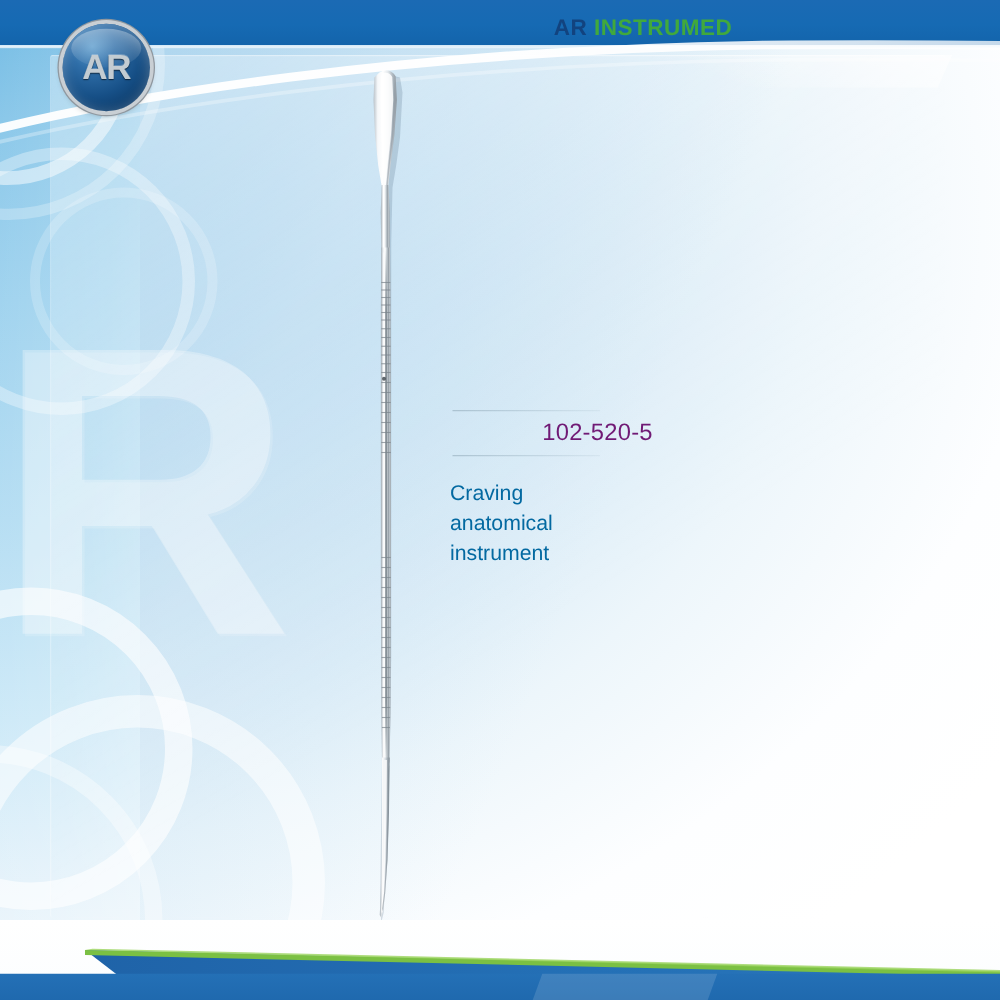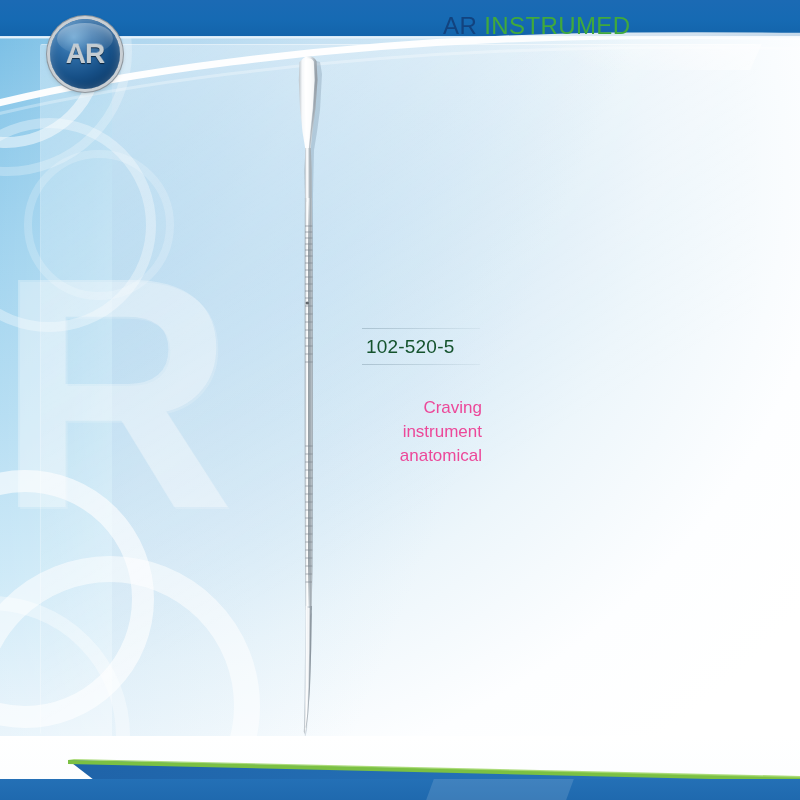--- a/index.html
+++ b/index.html
@@ -133,47 +133,47 @@
   
   .info{
     position:absolute; left:360px; top:328px; width:230px;
     text-align:center;
   }
   .info-rule-top{
     height:1px; width:118px; margin:0 0 7px 2px;
     background:linear-gradient(90deg, rgba(140,165,180,.55), rgba(140,165,180,.12));
   }
   .code{
-    font-size:19px; color:#14532d; font-weight:400;
-    letter-spacing:.2px; text-align:left; padding-left:6px;
+    font-size:19px; color:#701a75; font-weight:400;
+    letter-spacing:.2px; text-align:center; padding-left:6px;
     line-height:1.15;
   }
   .info-rule-bot{
     height:1px; width:118px; margin:6px 0 0 2px;
     background:linear-gradient(90deg, rgba(140,165,180,.55), rgba(140,165,180,.12));
   }
   .desc{
-    margin-top:31px; width:122px;
-    font-size:17px; line-height:1.42; color:#ec4899;
-    text-align:right;
+    margin-top:18px; width:122px;
+    font-size:17px; line-height:1.42; color:#0369a1;
+    text-align:left;
   }
   .desc div{ white-space:nowrap; }
 
   
   .footer{
     position:absolute; left:0; top:736px; width:800px; height:64px;
     overflow:hidden;
   }
   .footer-white{
     position:absolute; inset:0;
     background:linear-gradient(180deg,#ffffff 0%, #fbfdfe 100%);
   }
   .brand{
     position:absolute; left:443px; top:12px;
-    font-size:24px; font-weight:400; letter-spacing:.4px;
+    font-size:18px; font-weight:700; letter-spacing:.4px;
     white-space:nowrap;
   }
   .brand .ar{ color:#12437f; }
   .brand .instrumed{ color:#41a93c; }
 
   .footer-bar{
     position:absolute; left:0; top:779px; width:800px; height:21px;
     background:linear-gradient(180deg,#2470b6 0%,#1f69ae 100%);
   }
   .footer-bar-light{
@@ -331,22 +331,22 @@
     <path d="M59.5 562 L59.0 600 L57.9 638 L56.1 665 L54.3 679 L53.7 677 L55.4 663
              L57.0 637 L58.1 600 L58.5 566 Z" fill="#7f8a93" opacity="0.55"></path>
   </svg>
 
   <div class="info">
     <div class="info-rule-top"></div>
     <div class="code">102-520-5</div>
     <div class="info-rule-bot"></div>
     <div class="desc">
       <div>Craving</div>
+      <div>anatomical</div>
       <div>instrument</div>
-      <div>anatomical</div>
     </div>
   </div>
 
   <div class="footer">
     <div class="footer-white"></div>
   </div>
 
   <svg style="position:absolute;left:0;top:726px;width:800px;height:74px;" viewBox="0 0 800 74" preserveAspectRatio="none">
     <defs>
       <linearGradient id="chevBlue" x1="0" y1="0" x2="1" y2="0">

